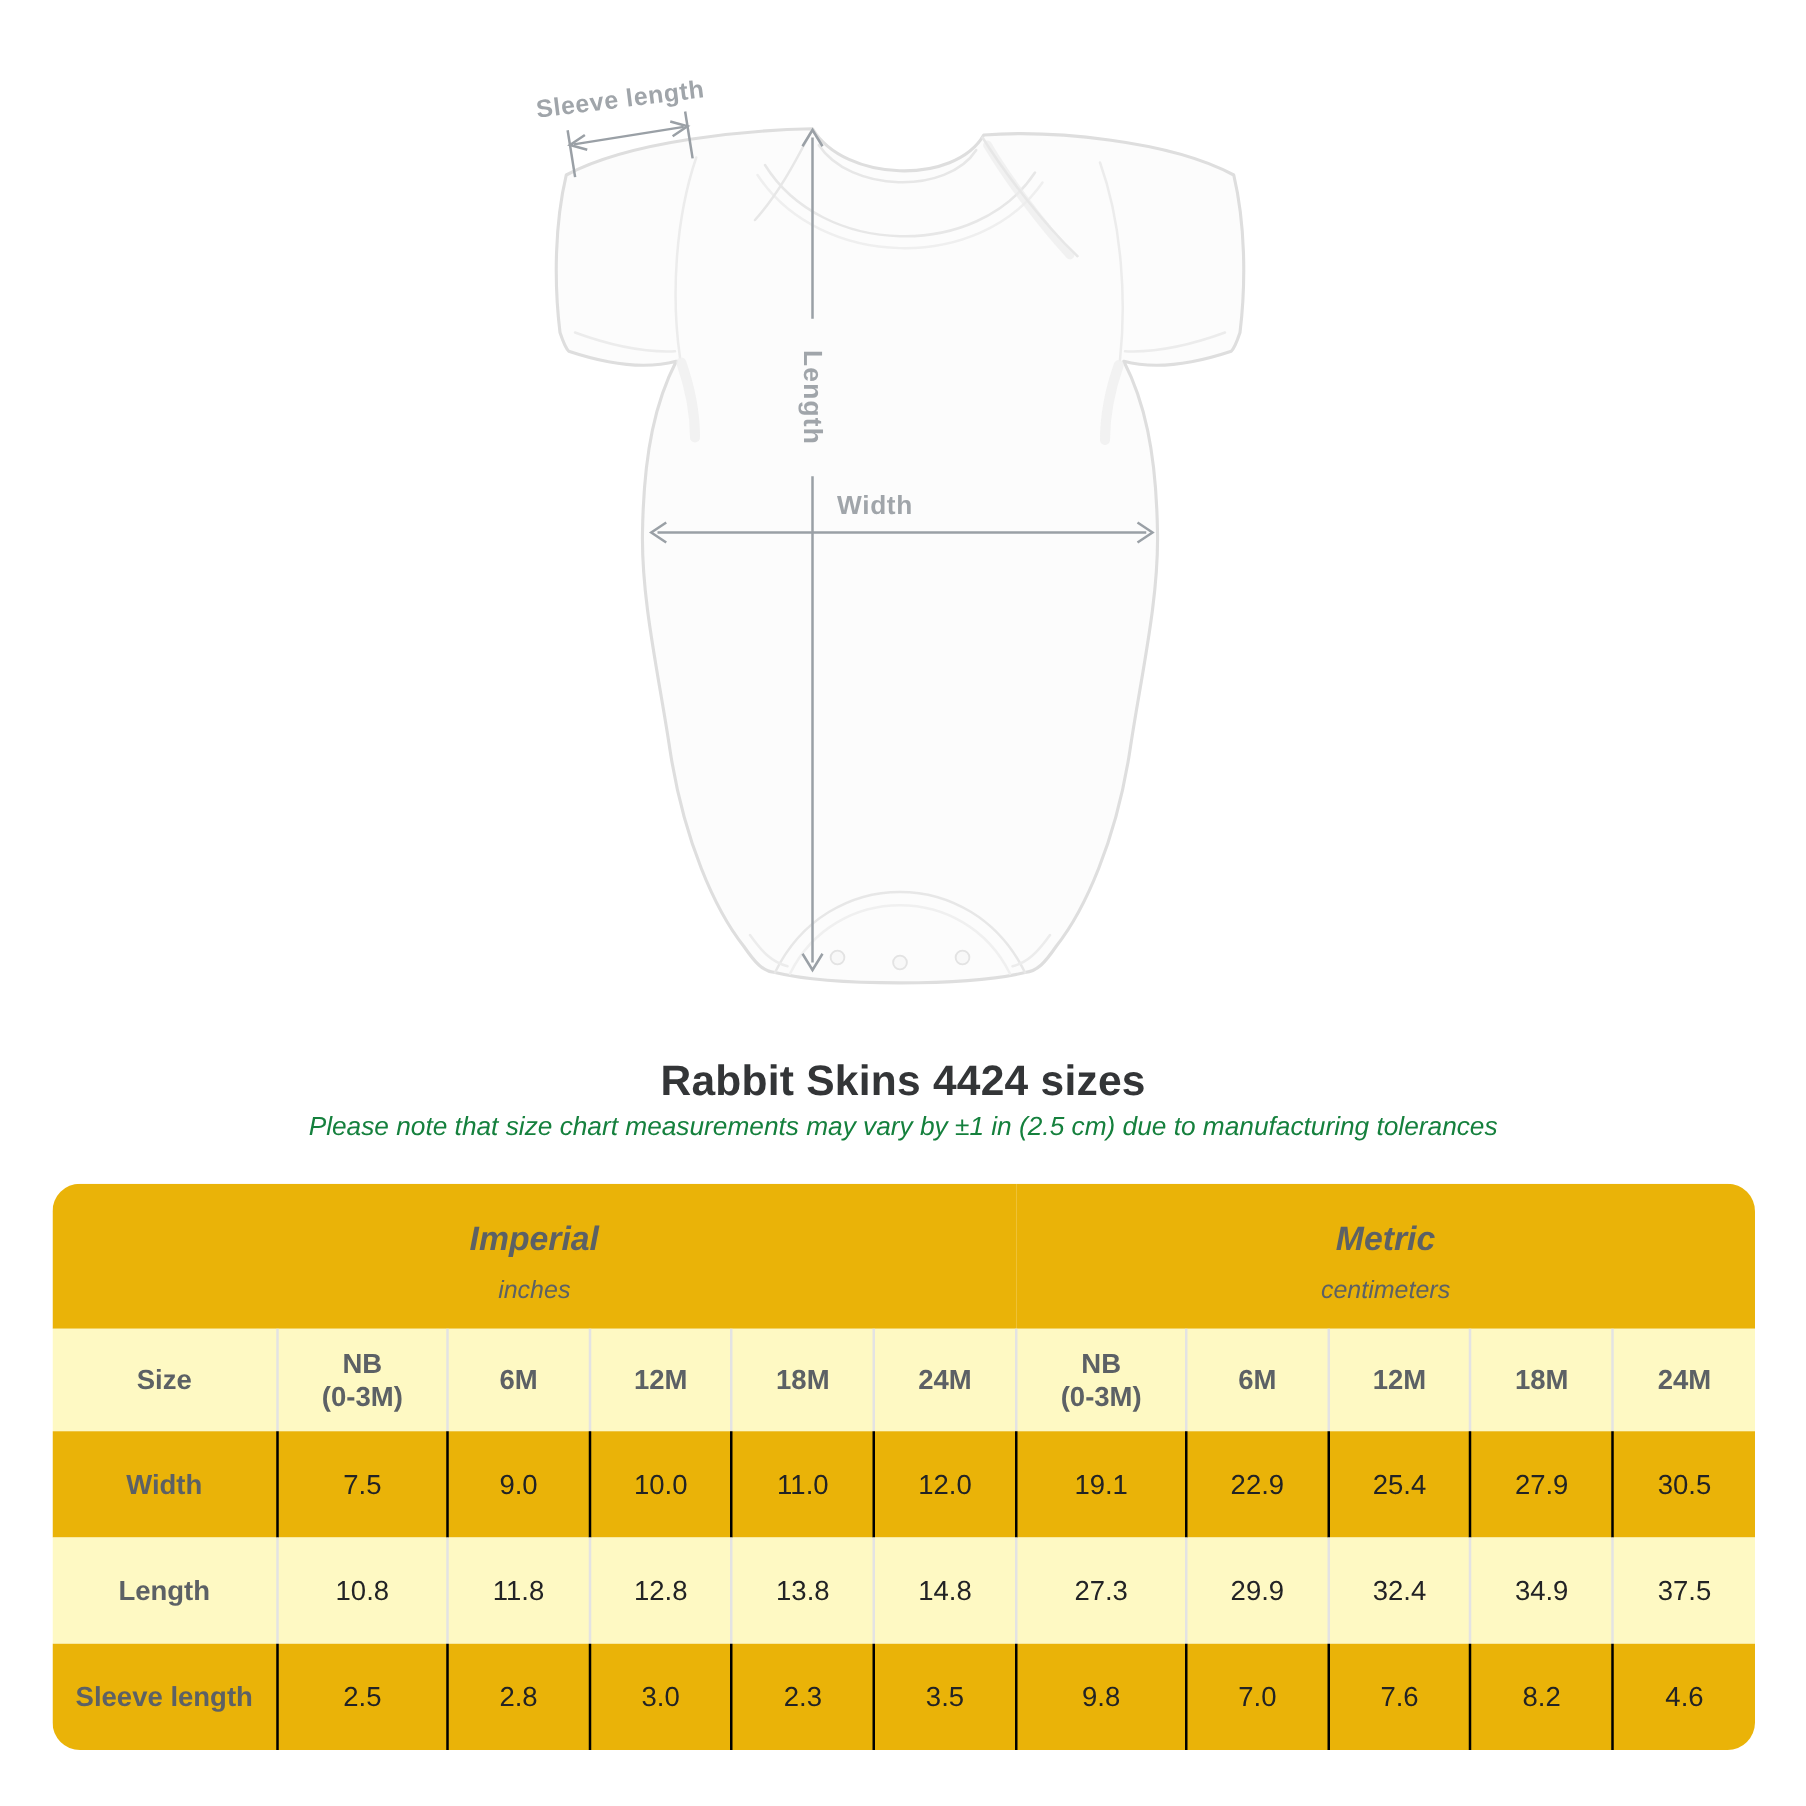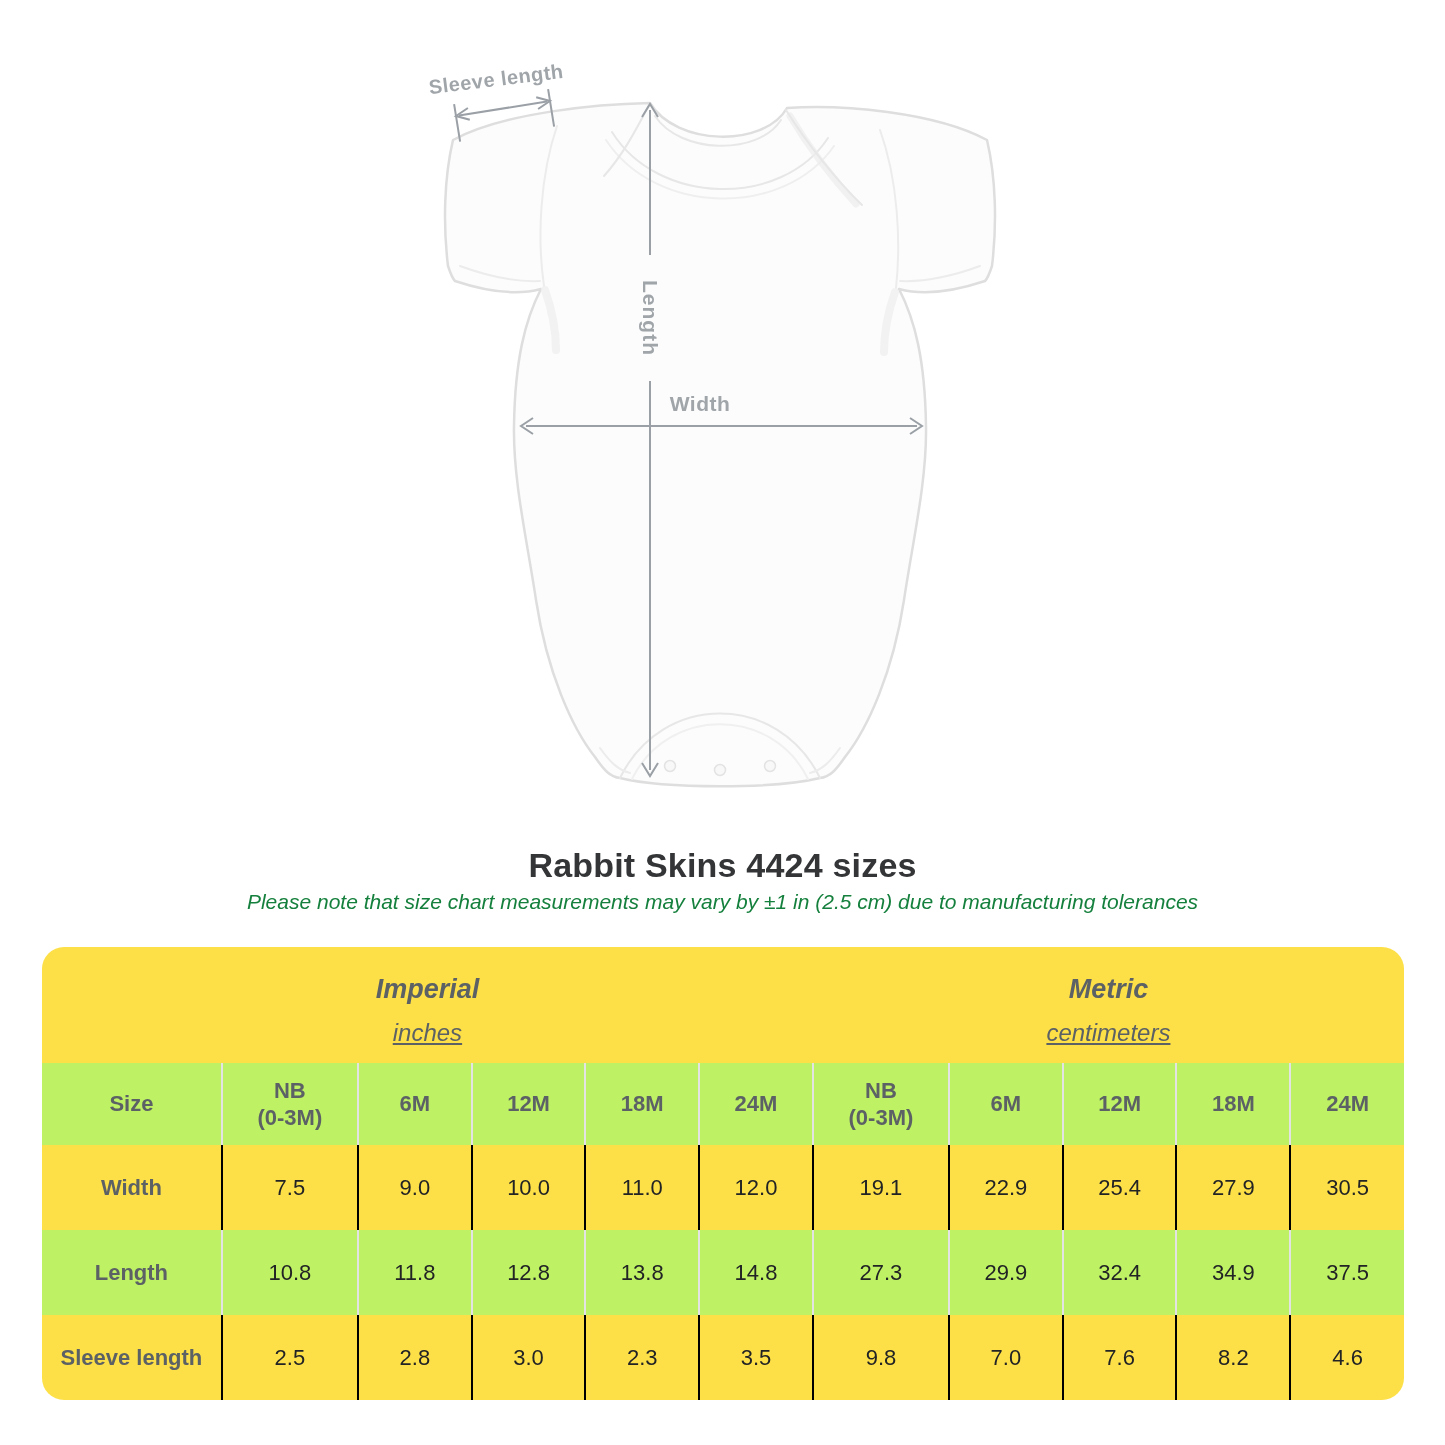--- a/index.html
+++ b/index.html
@@ -46,36 +46,35 @@
   .size-table td, .size-table th {
     padding: 0;
     text-align: center;
     vertical-align: middle;
     font-family: "Liberation Sans", sans-serif;
   }
   tr.r-section { height: 116px; }
   tr.r-sizes   { height: 82px;  }
   tr.r-data    { height: 85px;  }
 
-  .band { background: #fde047; }
-  .white { background: #bef264; }
+  .band { background: #eab308; }
+  .white { background: #fef9c3; }
 
   .section-title {
     font-size: 27px;
     font-weight: bold;
     font-style: italic;
     color: #5c6165;
     margin-top: 10px;
   }
   .section-unit {
-    font-size: 24px;
+    font-size: 20px;
     font-style: italic;
     color: #5c6165;
     margin-top: 14px;
-    text-decoration: underline;
   }
   .lbl {
     font-size: 22px;
     font-weight: bold;
     color: #5c6165;
     white-space: pre-line;
     line-height: 1.25;
   }
   .val {
     font-size: 22px;

